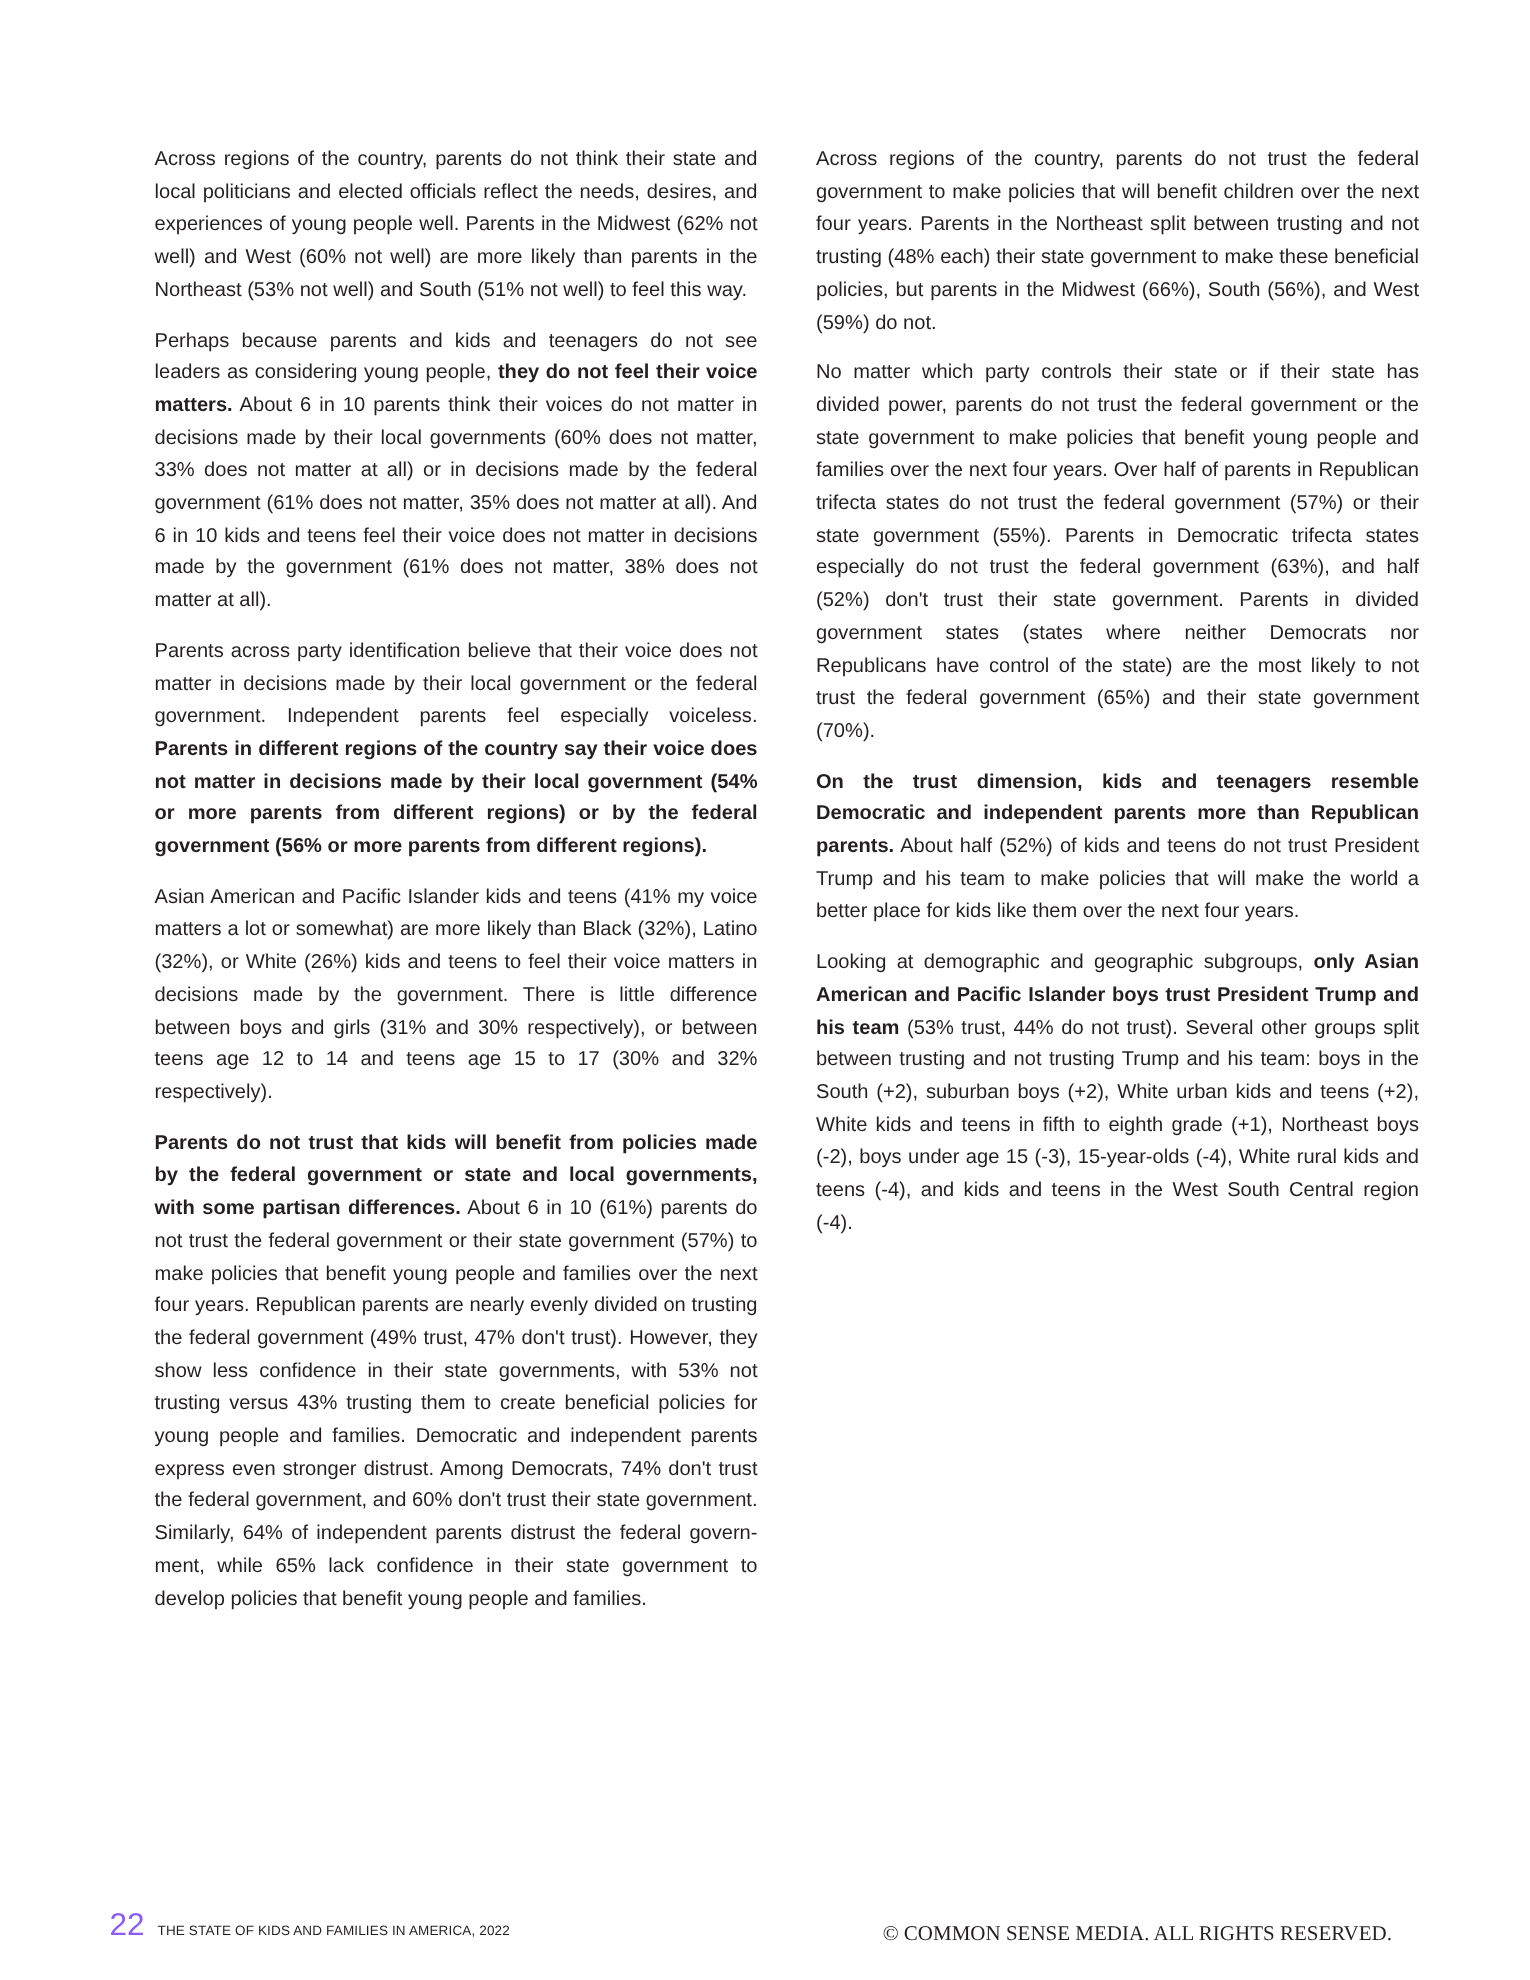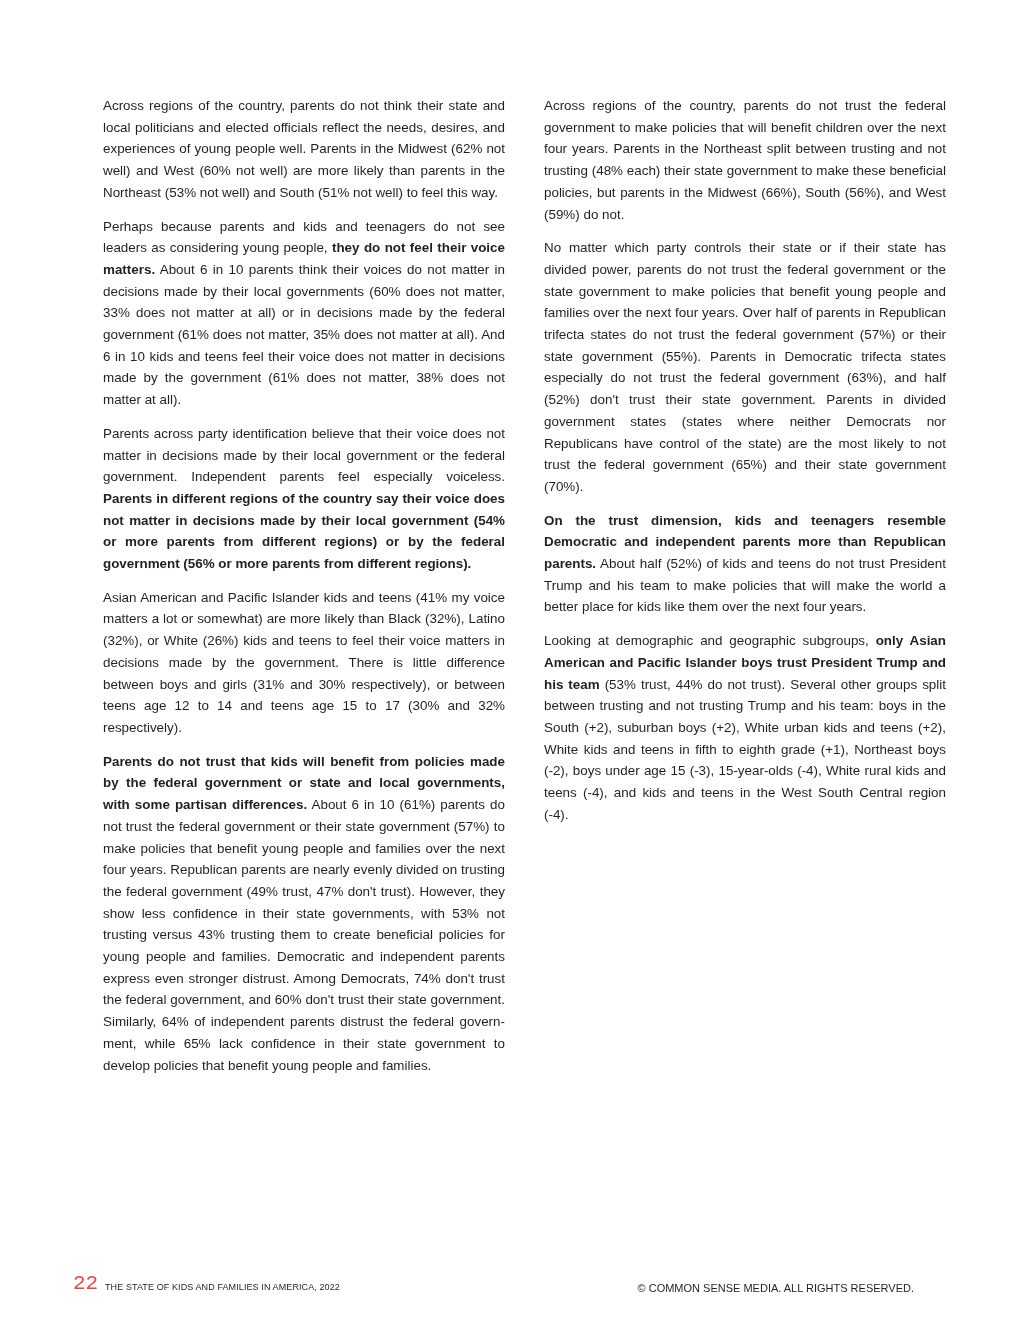--- a/index.html
+++ b/index.html
@@ -5,23 +5,23 @@
   html, body { margin: 0; padding: 0; background: #ffffff; }
   body { width: 1020px; height: 1320px; position: relative; overflow: hidden;
          font-family: "Liberation Sans", "DejaVu Sans", sans-serif; color: #231f20; }
   .col { position: absolute; top: 95px; width: 402px; font-size: 13.4px; line-height: 21.7px;
          text-align: justify; hyphens: manual; }
   .col-left { left: 103px; }
   .col-right { left: 544px; }
   .col p { margin: 0 0 12px 0; }
   .col b { font-weight: bold; }
   .footer { position: absolute; top: 1272px; left: 0; width: 1020px; height: 30px; }
-  .page-num { position: absolute; left: 73px; top: 0; font-size: 21px; line-height: 24px; color: #ef4444; font-family: Liberation Mono, monospace; }
+  .page-num { position: absolute; left: 73px; top: 0; font-size: 21px; line-height: 24px; color: #8b5cf6; }
   .pub-title { position: absolute; left: 105px; top: 10px; font-size: 9px; letter-spacing: 0.1px; color: #231f20; }
-  .copyright { position: absolute; right: 106px; top: 10px; font-size: 11px; color: #231f20; }
+  .copyright { position: absolute; right: 92px; top: 10px; font-size: 14px; color: #231f20; font-family: Liberation Serif, serif; }
 </style>
 </head>
 <body>
 
 <div class="col col-left">
   <p><span>Across regions of the country, parents do not think their state and local politicians and elected officials reflect the needs, desires, and experiences of young people well. Parents in the Midwest (62% not well) and West (60% not well) are more likely than parents in the Northeast (53% not well) and South (51% not well) to feel this way.</span></p>
   <p><span>Perhaps because parents and kids and teenagers do not see leaders as considering young people, </span><b>they do not feel their voice matters.</b><span> About 6 in 10 parents think their voices do not matter in decisions made by their local governments (60% does not matter, 33% does not matter at all) or in decisions made by the federal government (61% does not matter, 35% does not matter at all). And 6 in 10 kids and teens feel their voice does not matter in decisions made by the government (61% does not matter, 38% does not matter at all).</span></p>
   <p><span>Parents across party identification believe that their voice does not matter in decisions made by their local government or the federal government. Independent parents feel espe­cially voiceless. </span><b>Parents in different regions of the country say their voice does not matter in decisions made by their local government (54% or more parents from different regions) or by the federal government (56% or more parents from different regions).</b></p>
   <p><span>Asian American and Pacific Islander kids and teens (41% my voice matters a lot or somewhat) are more likely than Black (32%), Latino (32%), or White (26%) kids and teens to feel their voice matters in decisions made by the government. There is little difference between boys and girls (31% and 30% respec­tively), or between teens age 12 to 14 and teens age 15 to 17 (30% and 32% respectively).</span></p>
   <p><b>Parents do not trust that kids will benefit from policies made by the federal government or state and local govern­ments, with some partisan differences.</b><span> About 6 in 10 (61%) parents do not trust the federal government or their state government (57%) to make policies that benefit young people and families over the next four years. Republican parents are nearly evenly divided on trusting the federal government (49% trust, 47% don't trust). However, they show less confidence in their state governments, with 53% not trusting versus 43% trusting them to create beneficial policies for young people and families. Democratic and independent parents express even stronger distrust. Among Democrats, 74% don't trust the federal govern­ment, and 60% don't trust their state government. Similarly, 64% of independent parents distrust the federal govern­ment, while 65% lack confidence in their state government to develop policies that benefit young people and families.</span></p>

